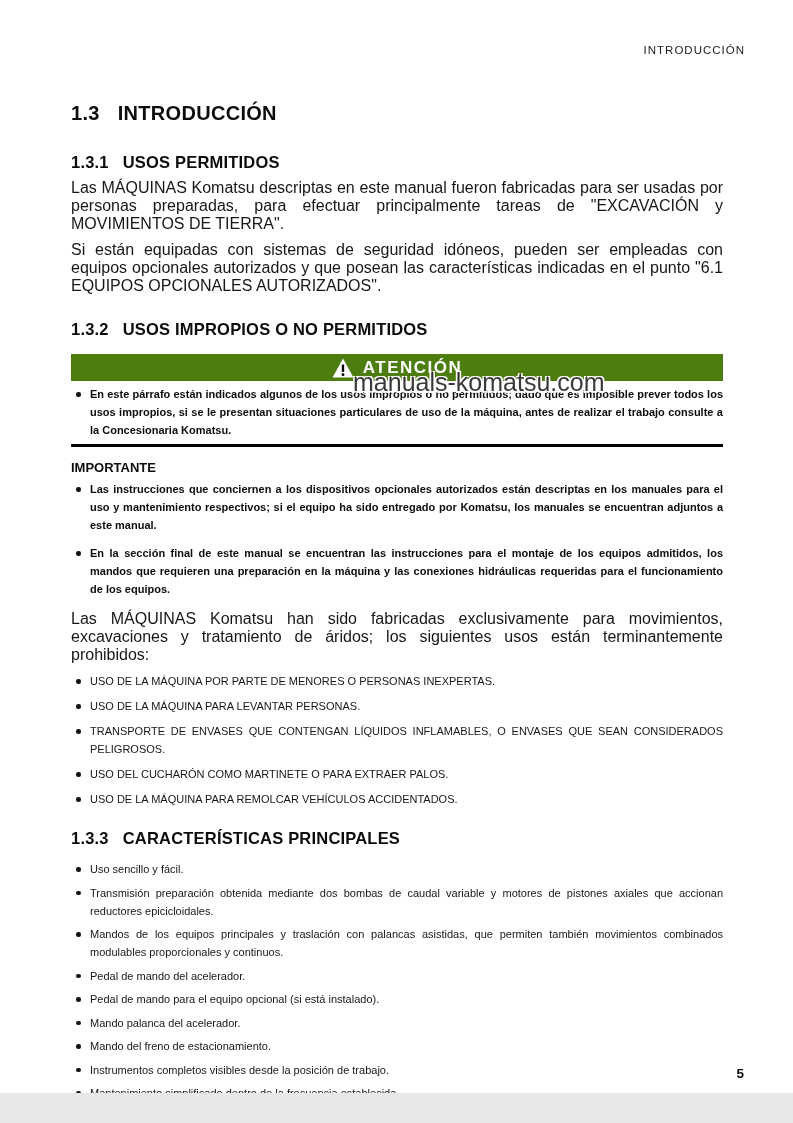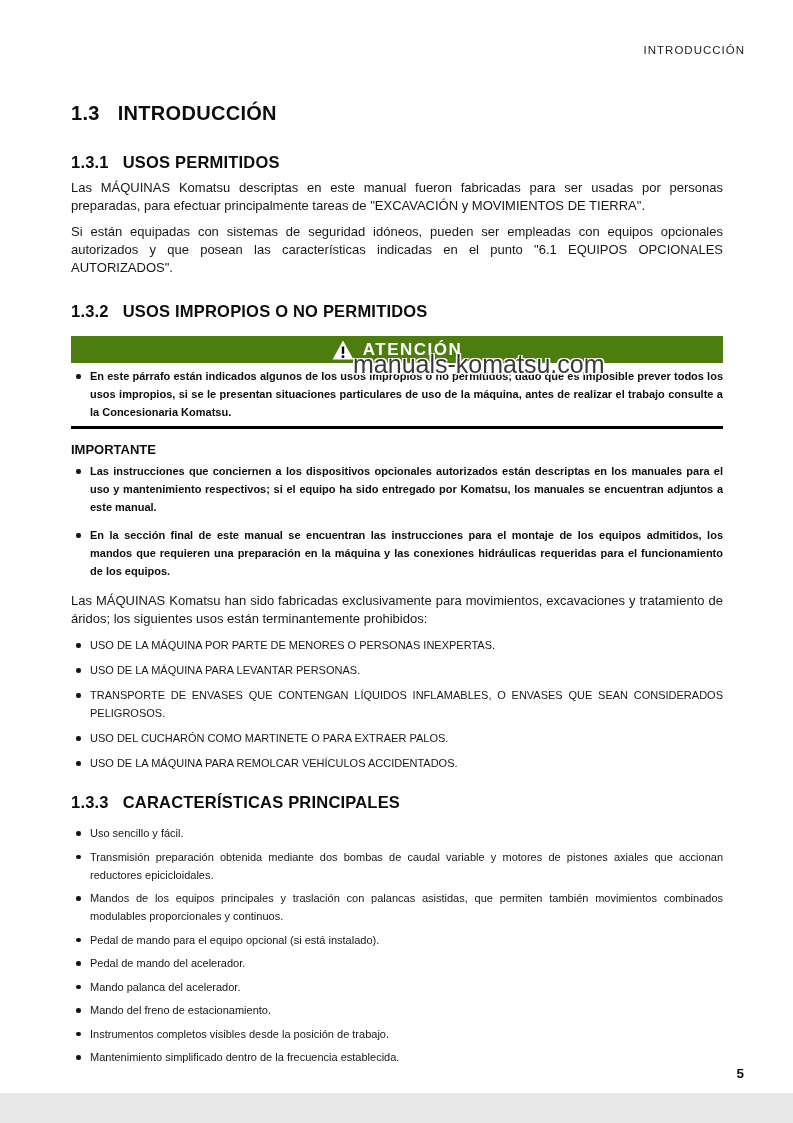--- a/index.html
+++ b/index.html
@@ -24,21 +24,21 @@
   }
   h1.sec .hnum{display:inline-block;margin-right:18px;}
   h2.sec{
     margin:28px 0 0 0;
     font-size:16.5px;line-height:20px;font-weight:bold;color:#0c0c0c;
     letter-spacing:.2px;
   }
   h2.sec .hnum{display:inline-block;margin-right:14px;}
   p.body{
     margin:7px 0 0 0;
-    font-size:13px;line-height:18px;text-align:justify;
+    font-size:16px;line-height:18px;text-align:justify;
   }
   .warning-block{position:relative;margin-top:15px;}
   .warning-bar{
     height:27px;background:#4d7c0f;
     display:flex;align-items:center;justify-content:center;gap:9px;
   }
   .warning-bar .wlabel{
     color:#fff;font-weight:bold;font-size:17px;letter-spacing:1.5px;
   }
   .warning-bar svg{display:block;}
@@ -134,22 +134,22 @@
     </div>
 
     <h2 class="sec" style="margin-top:20px;">
       <span class="hnum">1.3.3</span><span>CARACTERÍSTICAS PRINCIPALES</span>
     </h2>
 
     <div class="list list-chars" style="margin-top:12px;">
       <div class="bullet-item">Uso sencillo y fácil.</div>
       <div class="bullet-item">Transmisión preparación obtenida mediante dos bombas de caudal variable y motores de pistones axiales que accionan reductores epicicloidales.</div>
       <div class="bullet-item">Mandos de los equipos principales y traslación con palancas asistidas, que permiten también movimientos combinados modulables proporcionales y continuos.</div>
+      <div class="bullet-item">Pedal de mando del acelerador.</div>
       <div class="bullet-item">Pedal de mando para el equipo opcional (si está instalado).</div>
-      <div class="bullet-item">Pedal de mando del acelerador.</div>
       <div class="bullet-item">Mando palanca del acelerador.</div>
       <div class="bullet-item">Mando del freno de estacionamiento.</div>
       <div class="bullet-item">Instrumentos completos visibles desde la posición de trabajo.</div>
       <div class="bullet-item">Mantenimiento simplificado dentro de la frecuencia establecida.</div>
     </div>
 
   </div>
 
   <div class="footer-left">WSAM011300</div>
   <div class="footer-right">5</div>

